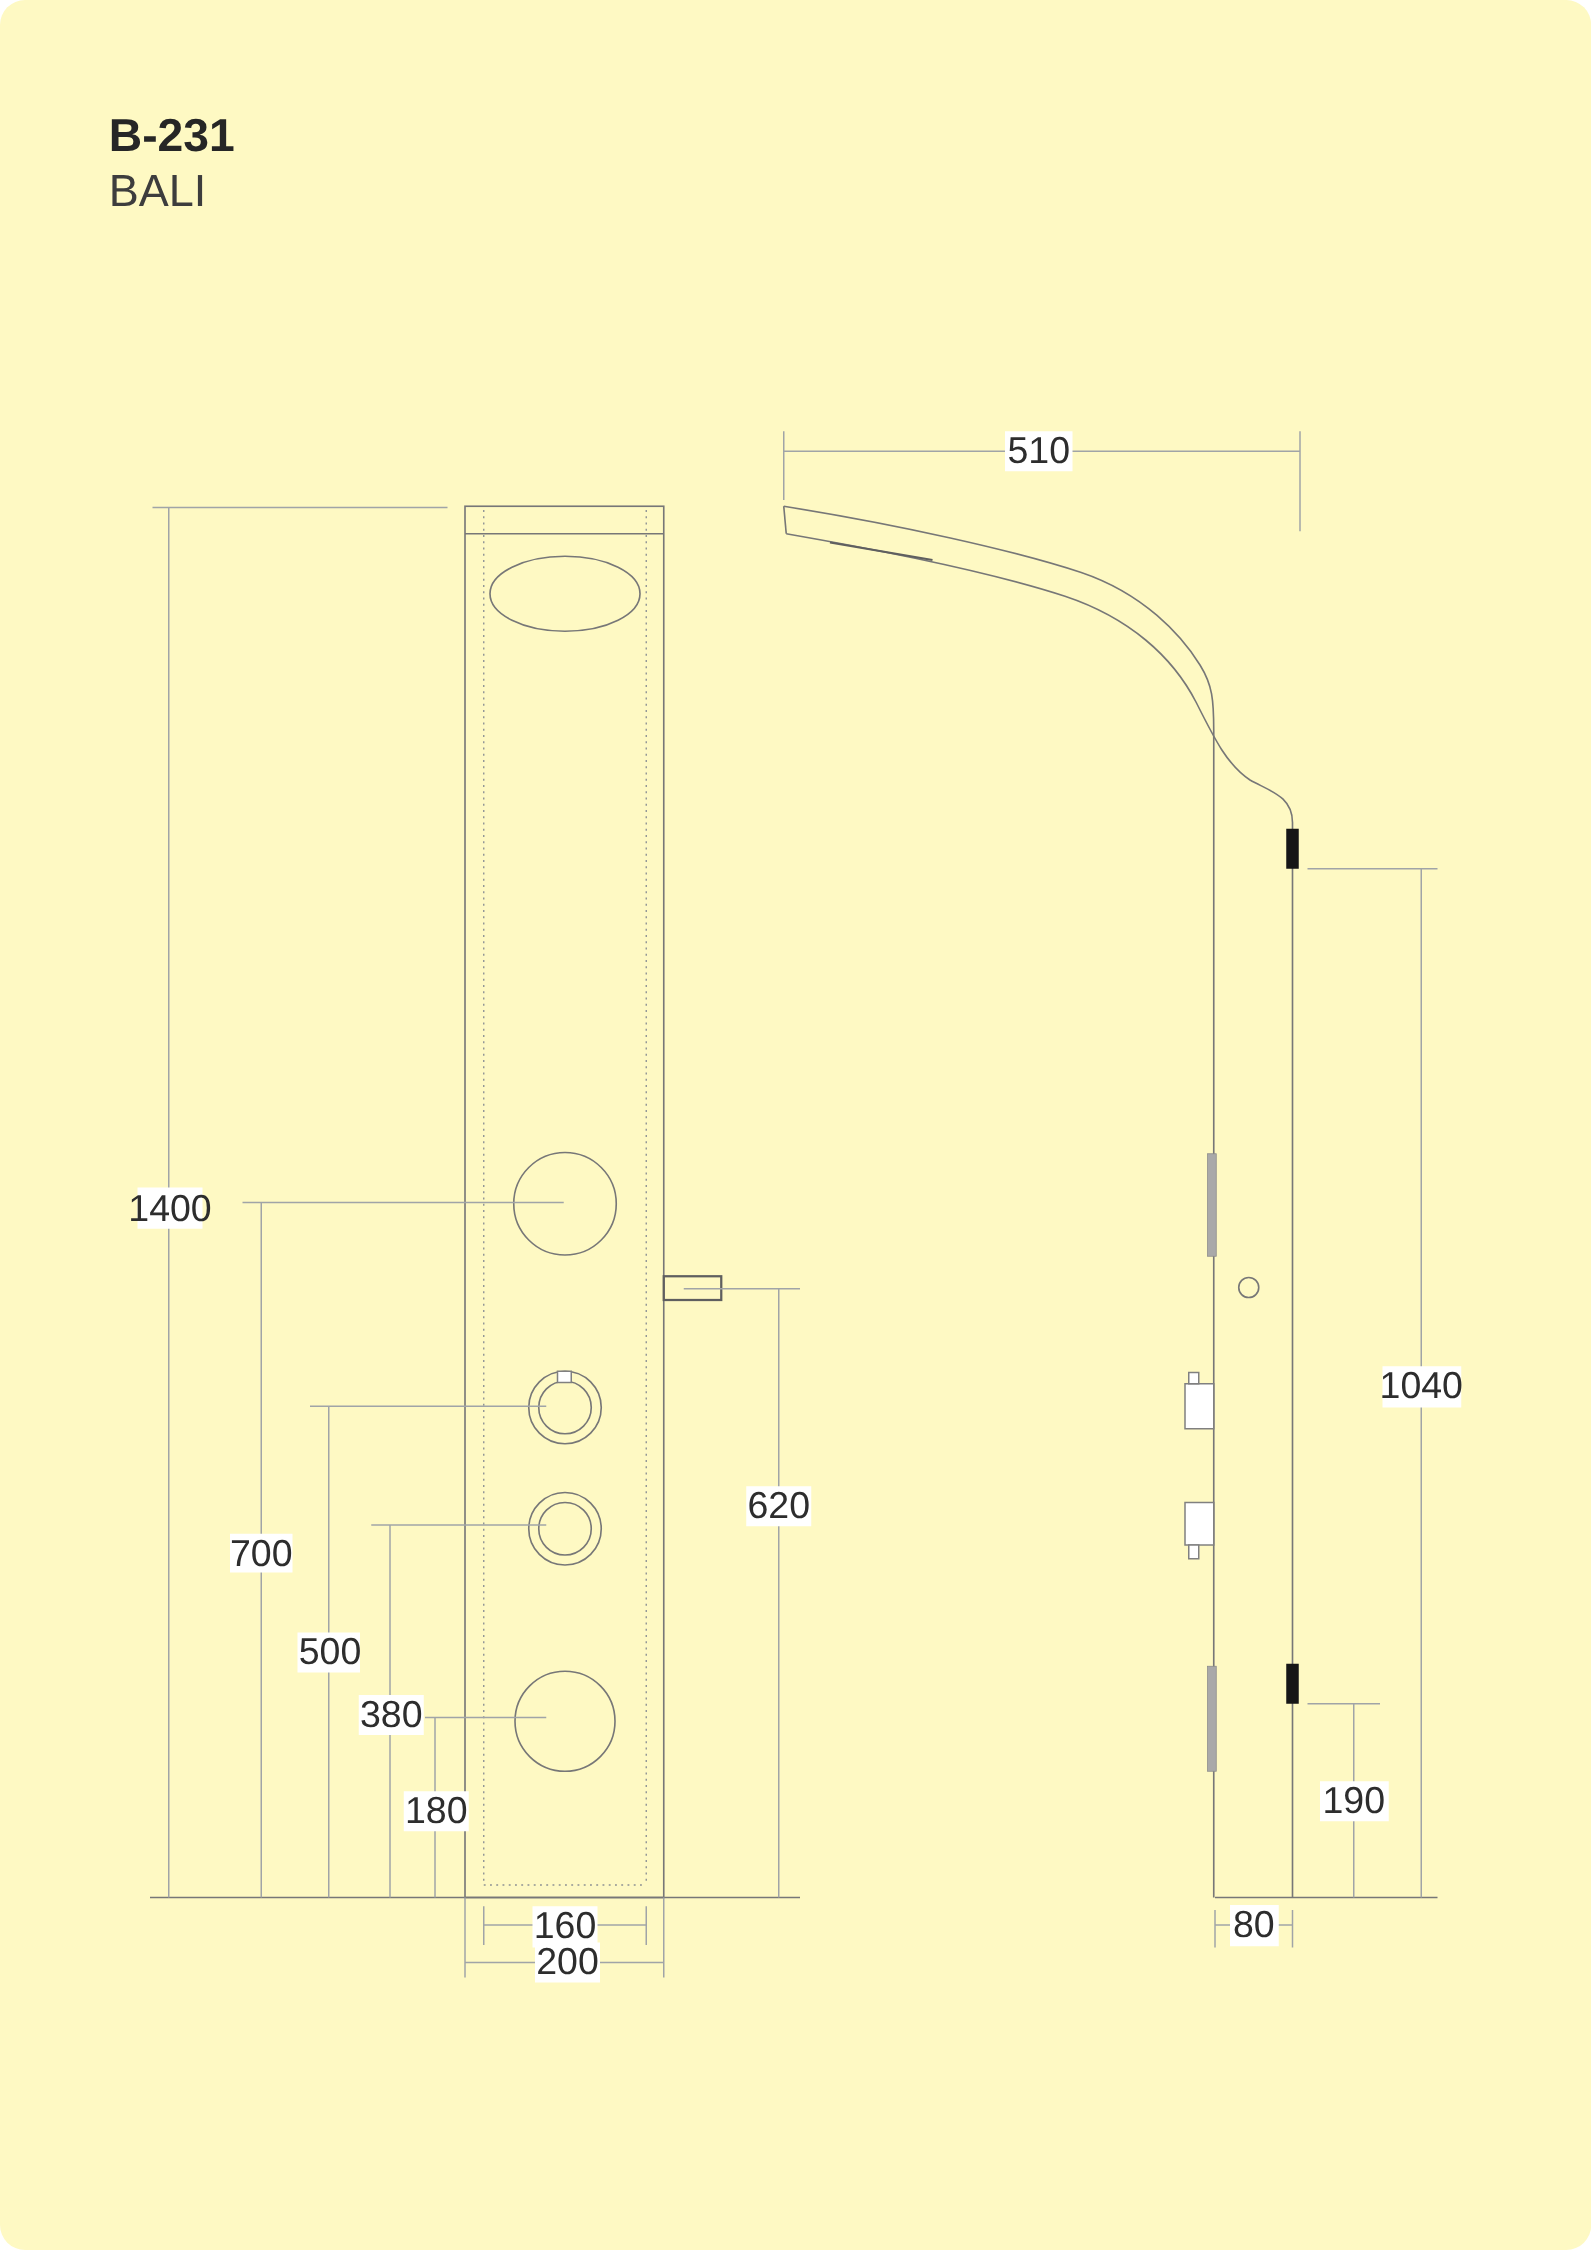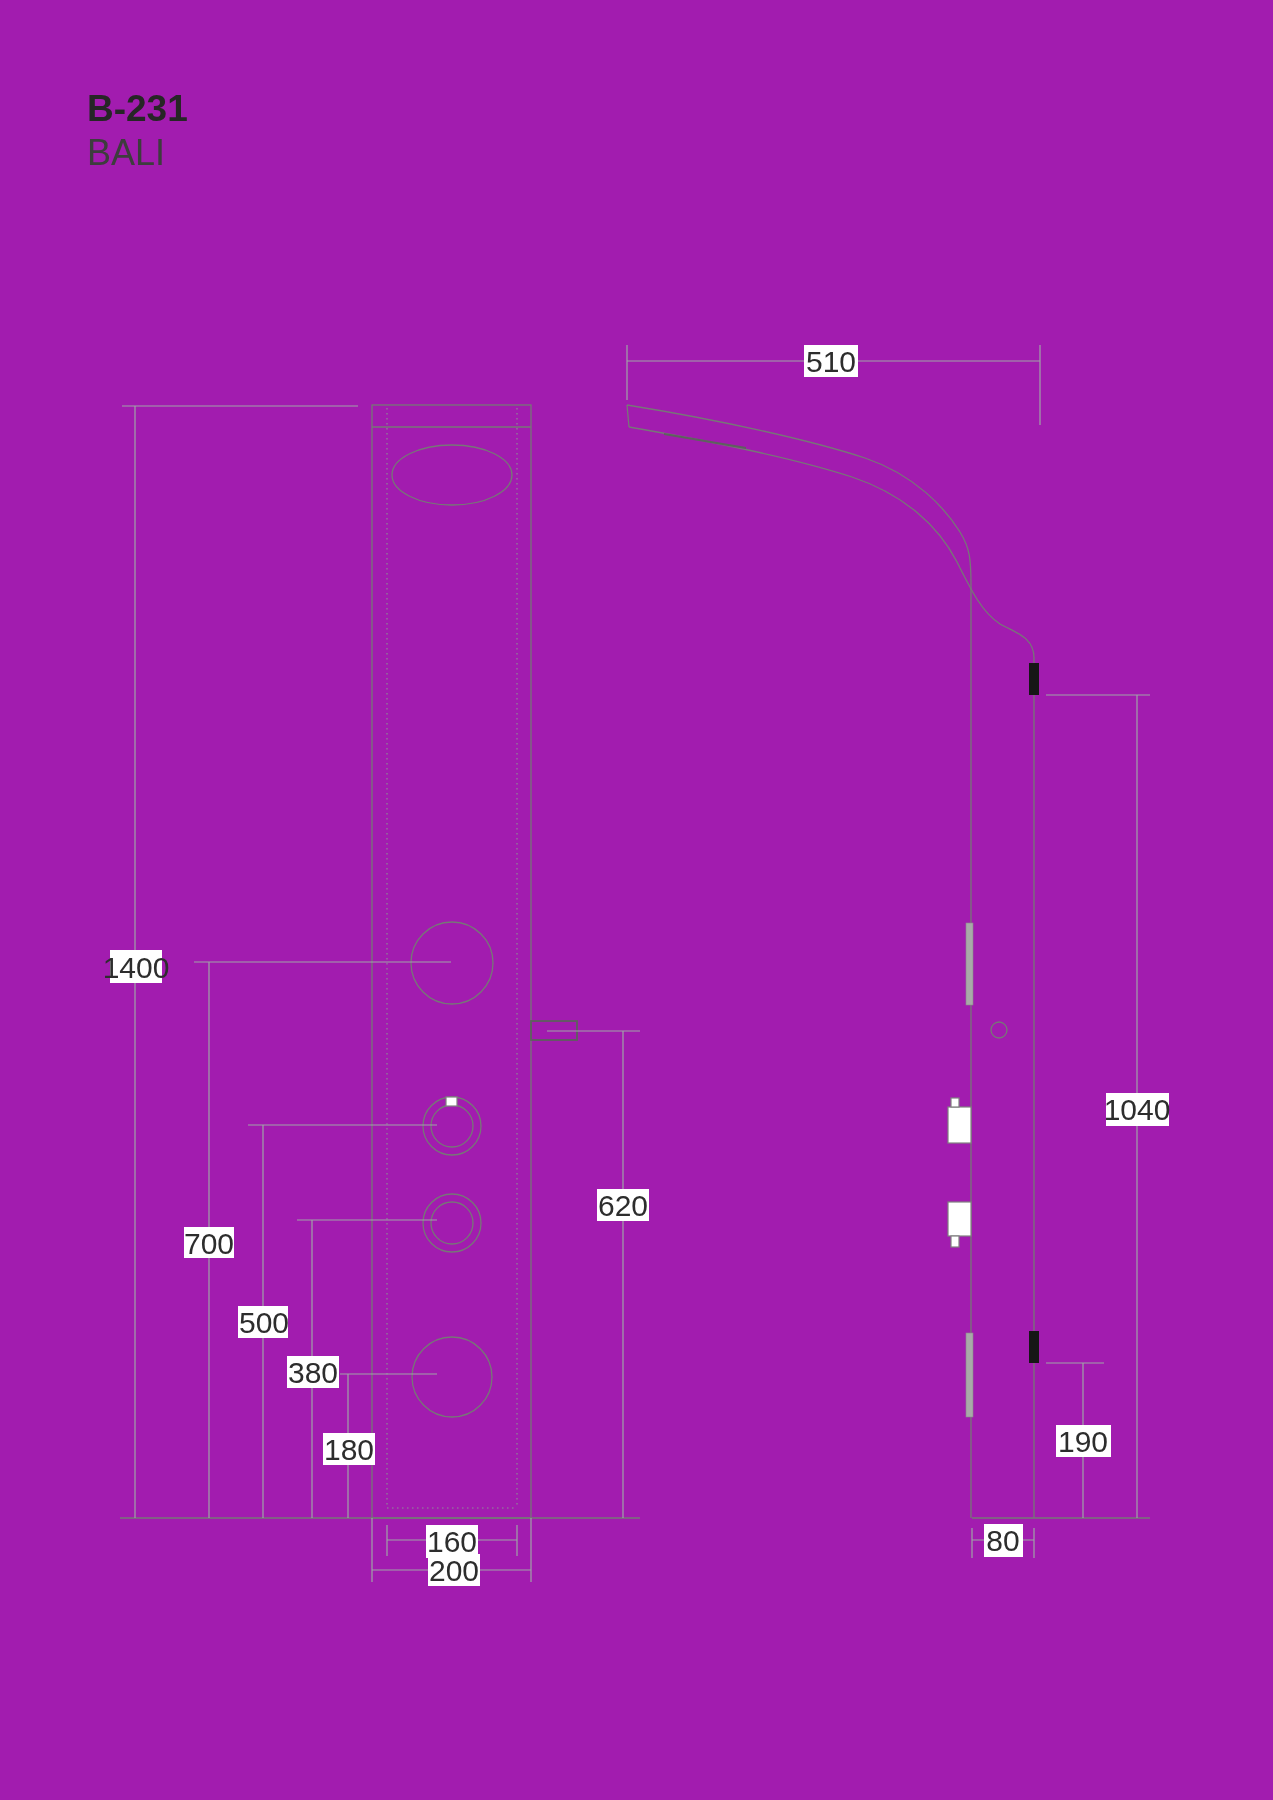--- a/index.html
+++ b/index.html
@@ -1,21 +1,22 @@
 <!DOCTYPE html>
 <html><head>
 <meta charset="utf-8">
 <style>
   html,body{margin:0;padding:0;background:#ffffff;}
   .page{
     position:relative;
     width:1273px;height:1800px;
-    background:#a21caf;
+    background:#fef9c3;
     font-family:"Liberation Sans","DejaVu Sans",sans-serif;
     overflow:hidden;
+    border-radius:20px;
   }
   svg{position:absolute;left:0;top:0;}
   svg text{
     font-family:"Liberation Sans","DejaVu Sans",sans-serif;
     fill:#2d2d2d;
     font-size:30px;
   }
   text.dim{ text-anchor:middle; }
   text.title-model{ font-size:37px; font-weight:bold; fill:#262626; }
   text.title-name{ font-size:36px; fill:#3d3d3d; }

